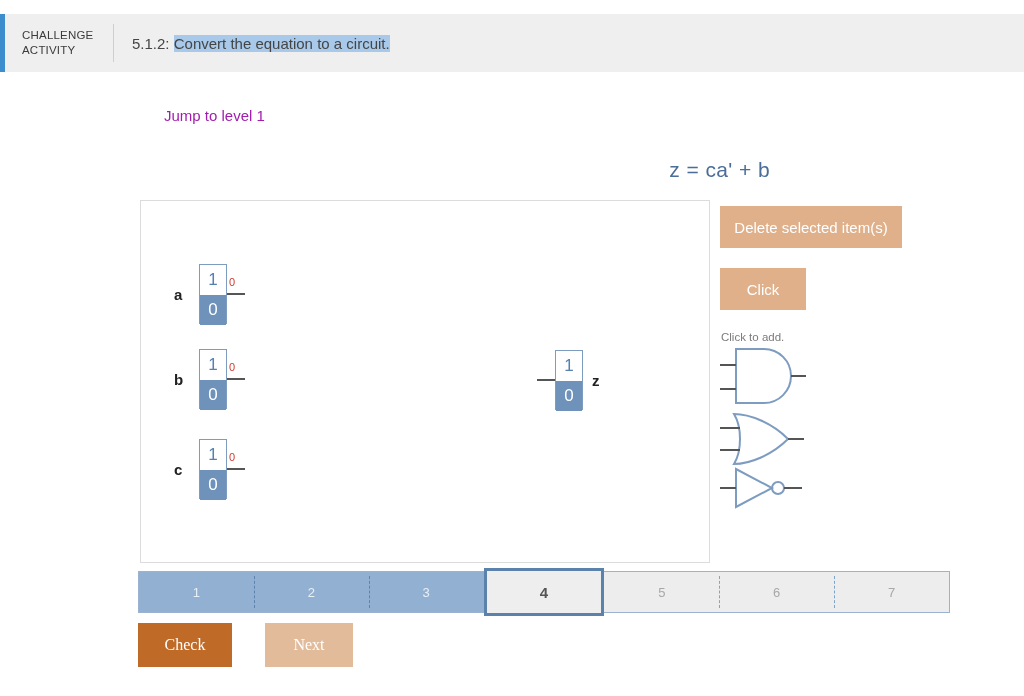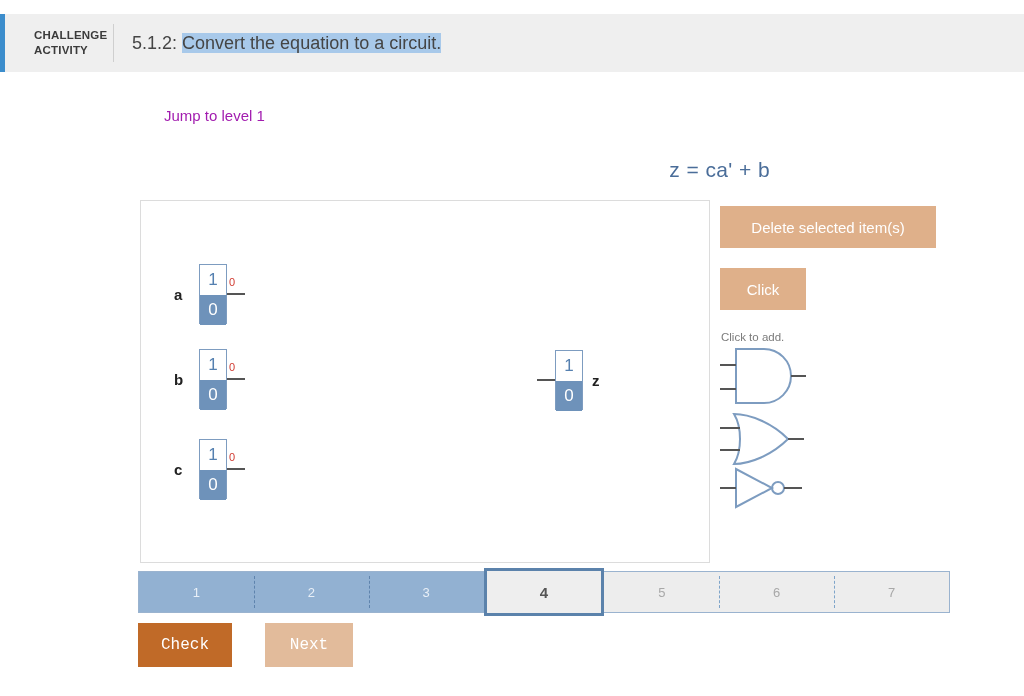--- a/index.html
+++ b/index.html
@@ -31,37 +31,37 @@
   }
   .header-accent {
     width: 5px;
     height: 58px;
     background: #3c8dcc;
     flex: 0 0 auto;
   }
   .header-badge {
     flex: 0 0 auto;
     width: 108px;
-    padding-left: 29px;
+    padding-left: 17px;
     box-sizing: border-box;
     font-size: 11.5px;
-    font-weight: bold;
+    font-weight: normal;
     letter-spacing: 0.2px;
     line-height: 1.32;
     color: #3b3b3b;
   }
   .header-divider {
     width: 1px;
     height: 38px;
     background: #cfcfcf;
     flex: 0 0 auto;
   }
   .header-title {
     padding-left: 18px;
-    font-size: 18px;
+    font-size: 15px;
     color: #454545;
     white-space: nowrap;
   }
   .header-title .hl {
     background: #a8c9ea;
   }
 
   
   .jump-link {
     position: absolute;
@@ -155,21 +155,21 @@
     border: none;
     font-family: "Liberation Sans", sans-serif;
     font-size: 15px;
     cursor: pointer;
     display: flex;
     align-items: center;
     justify-content: center;
     box-sizing: border-box;
   }
   #delete-btn {
-    left: 720px; top: 206px; width: 216px; height: 42px;
+    left: 720px; top: 206px; width: 182px; height: 42px;
   }
   #undo-btn {
     left: 720px; top: 268px; width: 86px; height: 42px;
   }
 
   .click-to-add {
     position: absolute;
     left: 721px;
     top: 331px;
     font-size: 11.5px;
@@ -238,21 +238,21 @@
     z-index: 2;
   }
 
   
   .bottom-btn {
     position: absolute;
     top: 623px;
     height: 44px;
     border: none;
     color: #ffffff;
-    font-family: Liberation Mono, monospace;
+    font-family: Liberation Serif, serif;
     font-size: 16px;
     cursor: pointer;
     display: flex;
     align-items: center;
     justify-content: center;
   }
   #check-btn { left: 138px; width: 94px; background: #c06a28; }
   #next-btn  { left: 265px; width: 88px; background: #e2bb9b; }
 </style>
 </head>

